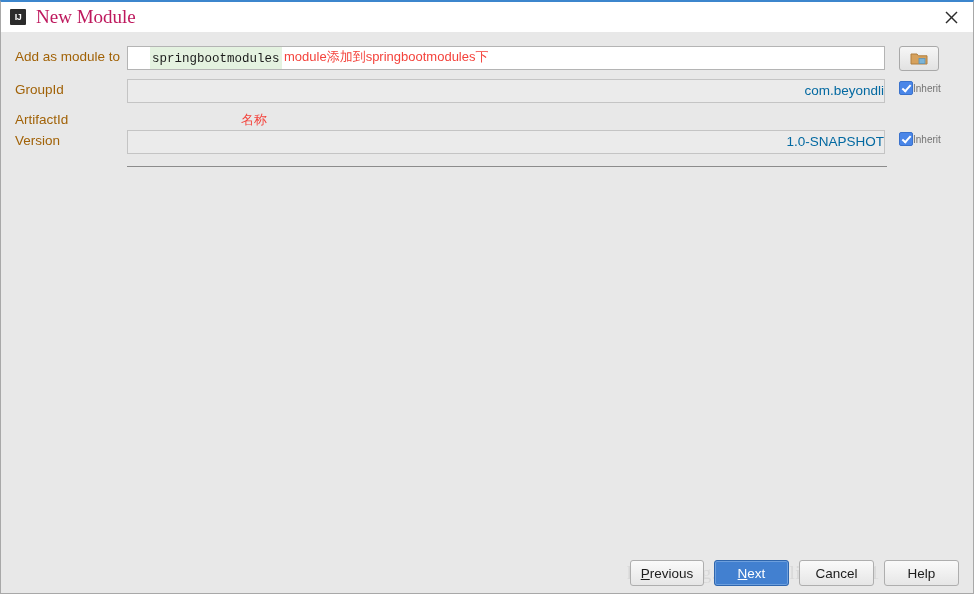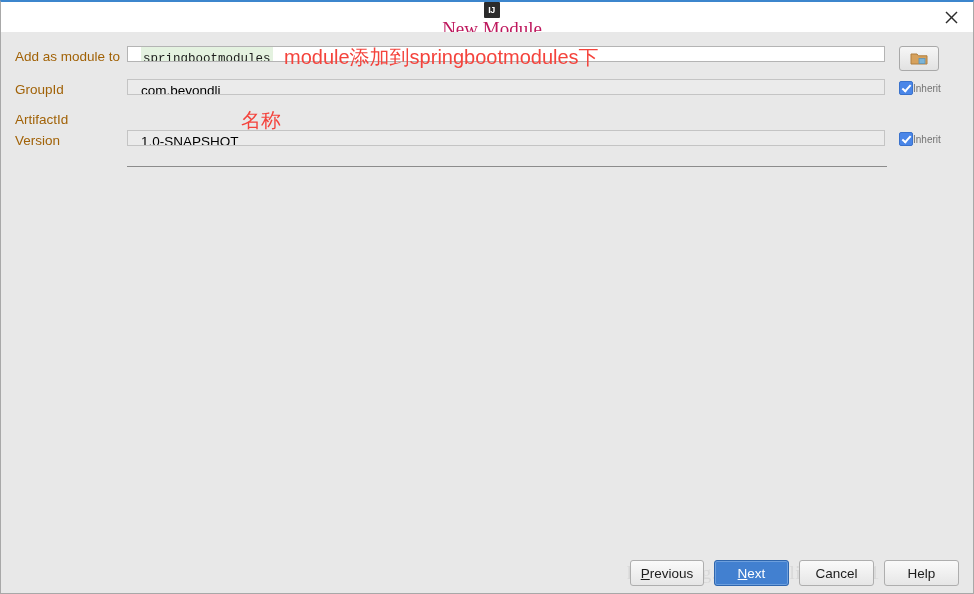--- a/index.html
+++ b/index.html
@@ -29,21 +29,20 @@
 
   
   #titlebar {
     position: absolute;
     left: 0; top: 0;
     width: 972px;
     height: 30px;
     background: #ffffff;
     display: flex;
     align-items: center;
-    flex-direction: column;
   }
   #app-icon {
     width: 16px;
     height: 16px;
     margin-left: 9px;
     background: #2b2b2b;
     border-radius: 1px;
     color: #ffffff;
     font-size: 9px;
     font-weight: bold;
@@ -95,48 +94,49 @@
     line-height: 22px;
     font-size: 13.5px;
     color: #a16207;
     white-space: nowrap;
   }
   .field {
     position: absolute;
     left: 126px;
     top: 0;
     width: 758px;
-    height: 16px;
+    height: 24px;
     box-sizing: border-box;
     border: 1px solid #b4b4b4;
     background: #ffffff;
     font-size: 13.5px;
     color: #1c1c1c;
-    padding: 0 0 0 13px;
+    padding: 0 0 0 22px;
     line-height: 22px;
     white-space: nowrap;
     overflow: hidden;
   }
   .field.disabled {
     background: #ebebeb;
-    color: #000000;
+    color: #0369a1;
     border-color: #c4c4c4;
+    text-align: right;
   }
   .field-token {
     display: inline-block;
     background: #e4f2e0;
     color: #1c1c1c;
     font-family: "Liberation Mono", monospace;
     font-size: 12.5px;
     padding: 1px 2px;
   }
   .annotation {
     position: absolute;
     color: #f4433c;
-    font-size: 20px;
+    font-size: 13px;
     line-height: 22px;
     white-space: nowrap;
     pointer-events: none;
   }
 
   
   #browse-button {
     position: absolute;
     left: 898px;
     top: 0;

